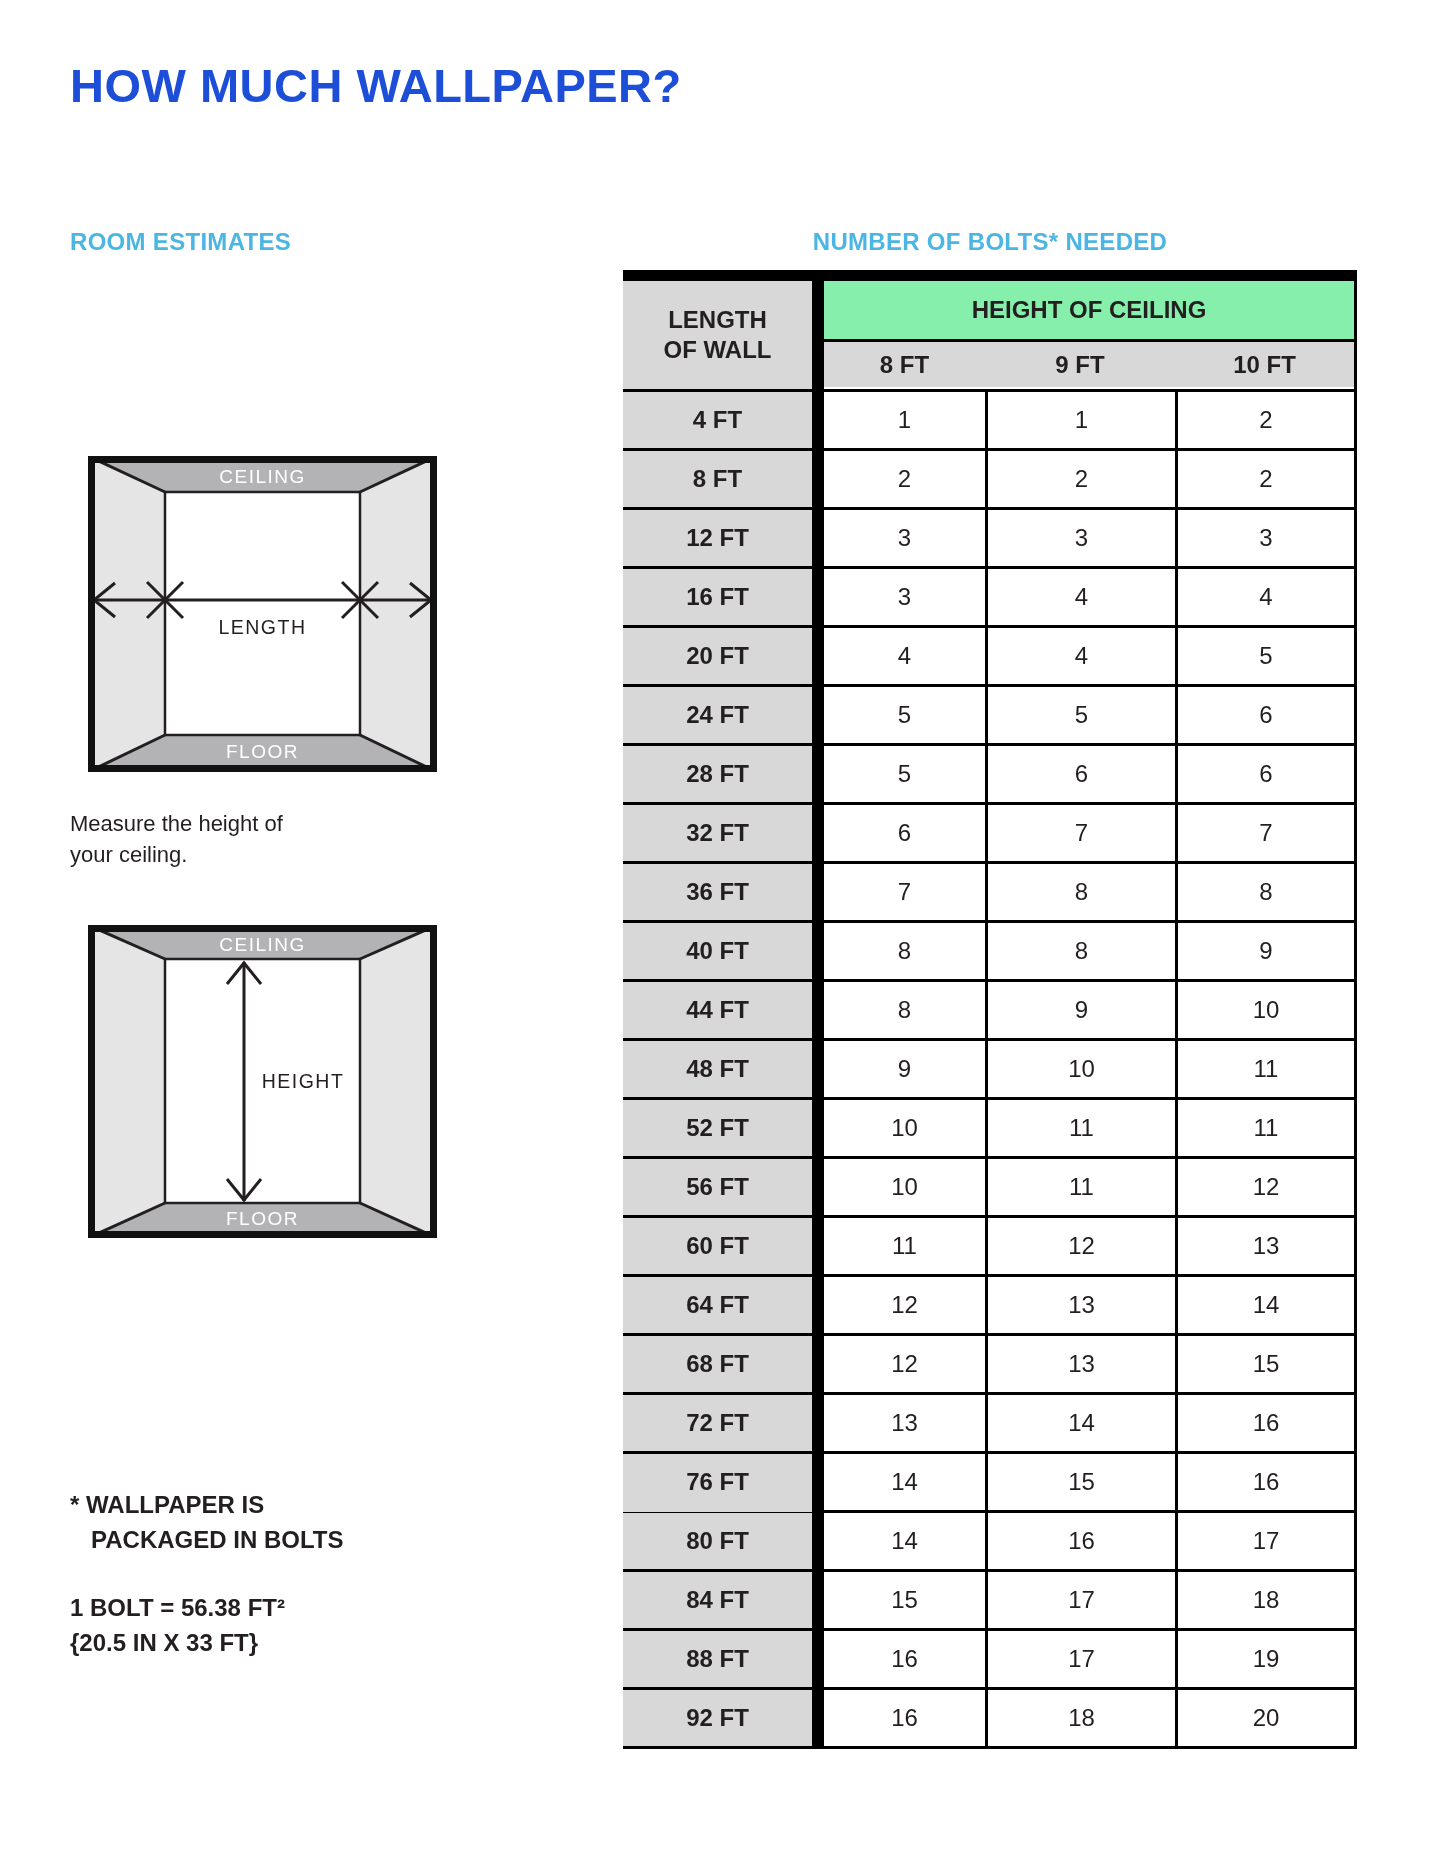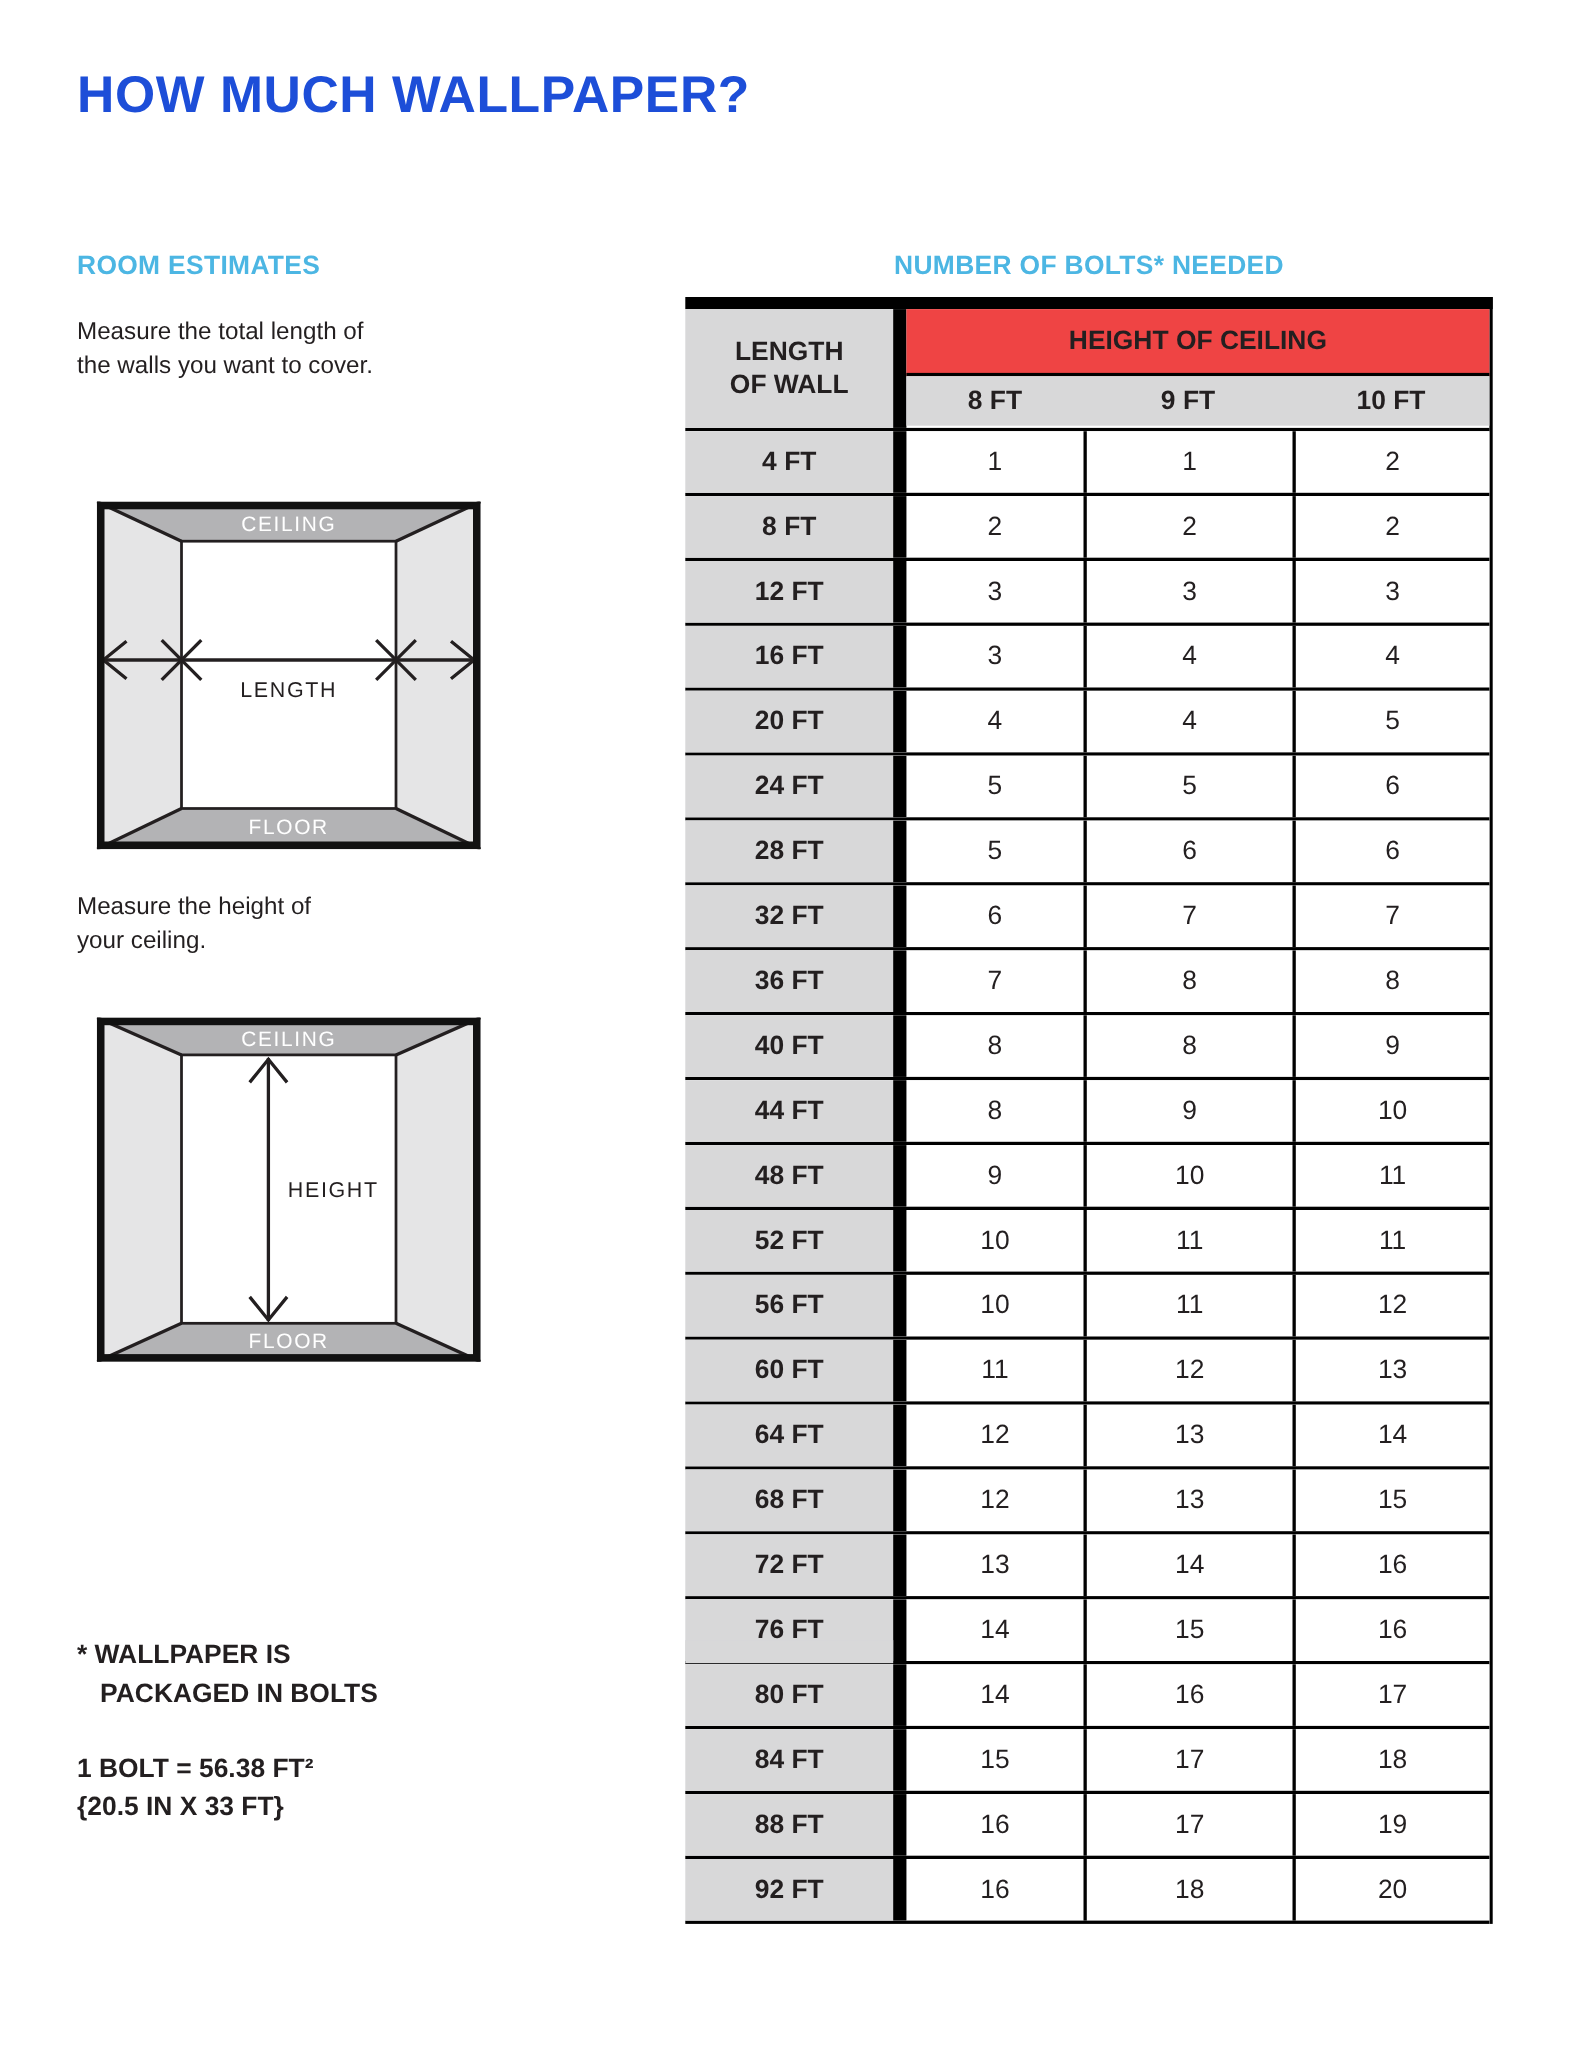--- a/index.html
+++ b/index.html
@@ -34,21 +34,21 @@
     border-top:11px solid #000; border-right:3px solid #000;
   }
   .thead { display:flex; height:111px; box-sizing:border-box; border-bottom:3px solid #000; }
   .thead-left {
     width:201px; box-sizing:border-box; border-right:12px solid #000; background:#d8d8d9;
     display:flex; flex-direction:column; align-items:center; justify-content:center;
     font-weight:bold; font-size:24px; line-height:30px; text-align:center;
   }
   .thead-right { width:530px; display:flex; flex-direction:column; }
   .group-header {
-    height:61px; box-sizing:border-box; border-bottom:3px solid #000; background:#ef4444;
+    height:61px; box-sizing:border-box; border-bottom:3px solid #000; background:#86efac;
     display:flex; align-items:center; justify-content:center; font-weight:bold; font-size:24px;
   }
   .sub-row { height:45px; display:flex; background:#d8d8d9; }
   .sub-cell { display:flex; align-items:center; justify-content:center; font-weight:bold; font-size:24px; }
   .w0 { width:161px; }
   .w1 { width:190px; }
   .w2 { width:179px; }
 
   .trow { display:flex; height:59px; box-sizing:border-box; border-bottom:3px solid #000; background:#ffffff; }
   .tlabel {
@@ -64,24 +64,20 @@
 </style>
 </head>
 <body>
 
 <div class="page">
 
   <div class="title">HOW MUCH WALLPAPER?</div>
 
   <div class="sec-heading" id="room-estimates-heading">ROOM ESTIMATES</div>
 
-  <div class="para" id="para1">
-    <div>Measure the total length of</div>
-    <div>the walls you want to cover.</div>
-  </div>
 
   <svg class="diagram" id="diagram1" width="349" height="316" viewBox="0 0 349 316">
     <rect x="0" y="0" width="349" height="316" fill="#ffffff"></rect>
     <polygon points="0,0 349,0 272,36 77,36" fill="#b3b3b5"></polygon>
     <polygon points="0,316 349,316 272,279 77,279" fill="#b3b3b5"></polygon>
     <polygon points="0,0 77,36 77,279 0,316" fill="#e5e5e6"></polygon>
     <polygon points="349,0 272,36 272,279 349,316" fill="#e5e5e6"></polygon>
     <rect x="77" y="36" width="195" height="243" fill="#ffffff" stroke="#231f20" stroke-width="2.5"></rect>
     <line x1="0" y1="0" x2="77" y2="36" stroke="#231f20" stroke-width="3"></line>
     <line x1="349" y1="0" x2="272" y2="36" stroke="#231f20" stroke-width="3"></line>

